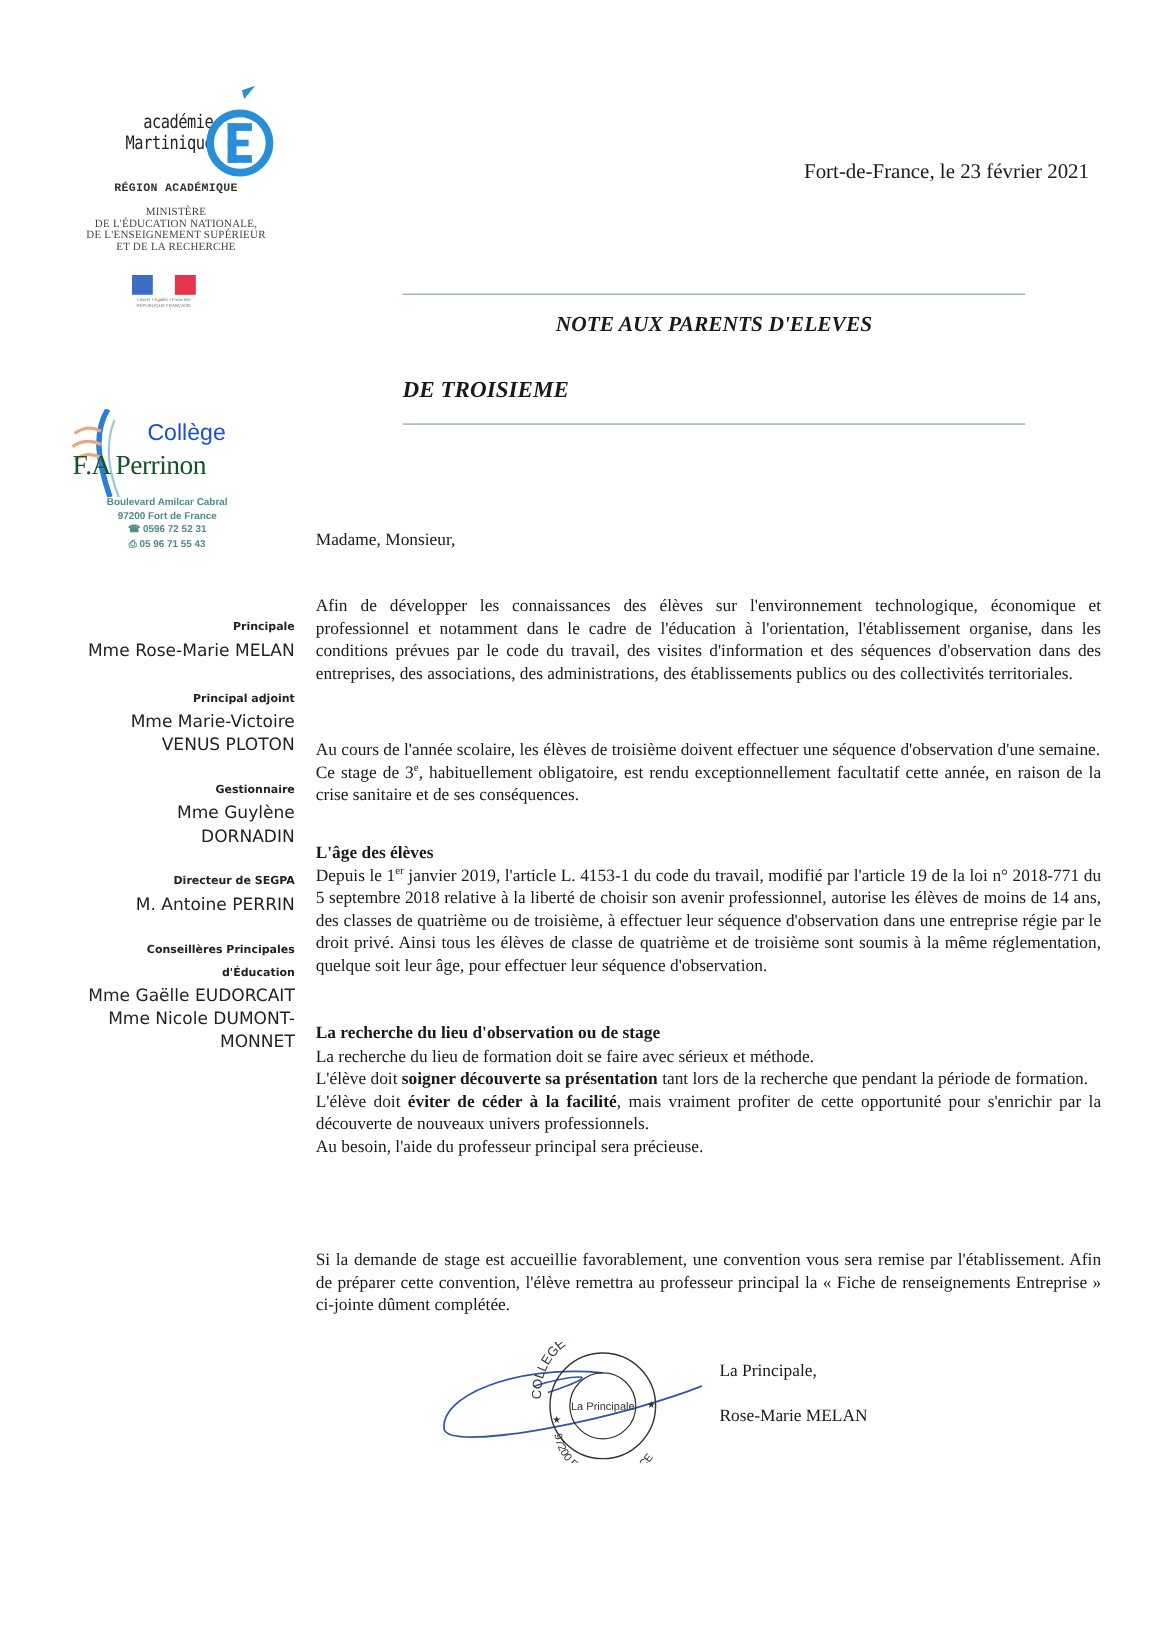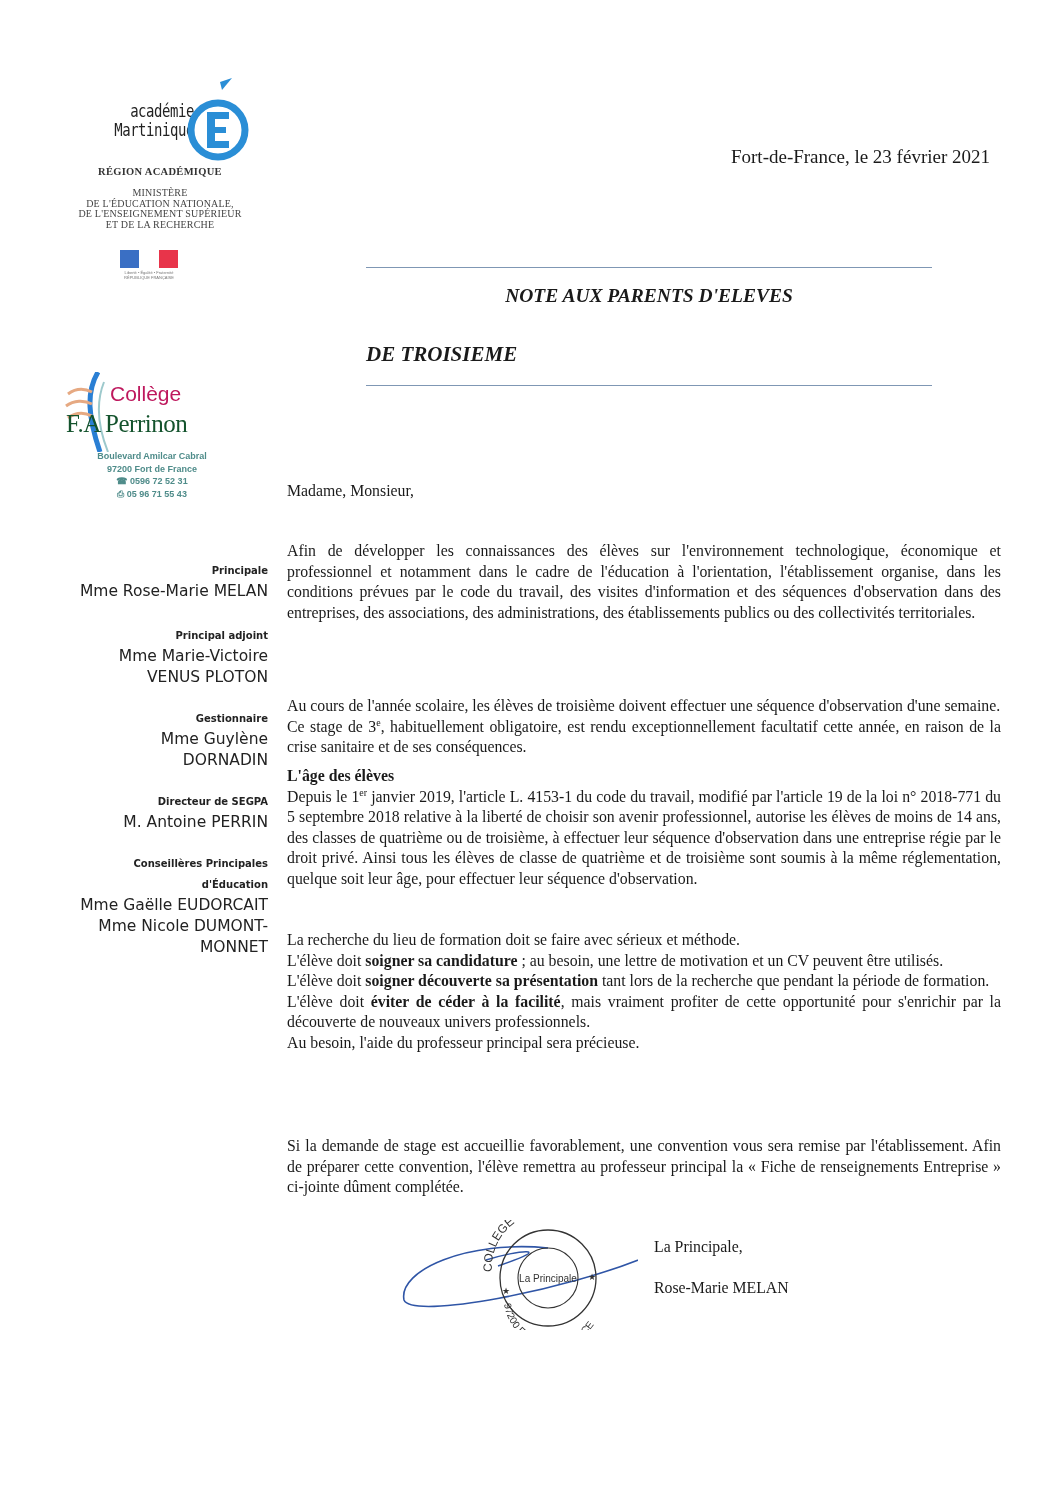--- a/index.html
+++ b/index.html
@@ -4,30 +4,30 @@
 <style>
   html, body { margin: 0; padding: 0; background: #ffffff; }
   body { width: 1058px; height: 1497px; position: relative; overflow: hidden; color: #1a1a1a; }
   .abs { position: absolute; }
 
   
   .acad-logo { left: 78px; top: 70px; width: 170px; height: 95px; }
   .acad-text { position: absolute; left: 8px; top: 32px; font-family: "DejaVu Sans Mono", monospace; font-size: 17px; line-height: 19px; color: #222; text-align: right; width: 108px; letter-spacing: -0.5px; transform: scaleX(0.82); transform-origin: right top; }
   .acad-e { position: absolute; left: 108px; top: 8px; }
 
-  .region { left: 40px; top: 166px; width: 240px; text-align: center; font-family: Liberation Serif, serif; font-size: 10.5px; font-weight: bold; letter-spacing: 0.3px; color: #333; }
+  .region { left: 40px; top: 166px; width: 240px; text-align: center; font-family: Liberation Mono, monospace; font-size: 10.5px; font-weight: bold; letter-spacing: 0.3px; color: #333; }
   .ministere { left: 40px; top: 188px; width: 240px; text-align: center; font-family: "Liberation Serif", serif; font-size: 10px; line-height: 10.5px; color: #444; letter-spacing: 0.2px; }
   .flag { left: 120px; top: 250px; width: 58px; height: 34px; }
   .flag-bars { display: flex; height: 18px; }
   .flag-bars div { flex: 1; }
   .flag-caption { font-family: "Liberation Sans", sans-serif; font-size: 4px; color: #777; text-align: center; margin-top: 2px; line-height: 5px; }
 
   .college-logo { left: 62px; top: 372px; width: 180px; height: 130px; }
   .college-swirl { position: absolute; left: 0; top: 0; }
-  .college-word { position: absolute; left: 32px; top: 10px; font-family: "Liberation Sans", sans-serif; font-size: 21px; color: #be185d; padding-left: 16px; }
+  .college-word { position: absolute; left: 56px; top: 10px; font-family: "Liberation Sans", sans-serif; font-size: 21px; color: #1d4ed8; padding-left: 16px; }
   .college-name { position: absolute; left: 4px; top: 38px; font-family: Liberation Serif, serif; font-size: 25px; color: #14532d; letter-spacing: -0.5px; white-space: nowrap; }
   .college-addr { position: absolute; left: 20px; top: 78px; width: 140px; text-align: center; font-family: "Liberation Sans", sans-serif; font-size: 9px; line-height: 12.5px; color: #4f8c8a; font-weight: bold; }
 
   
   .staff { left: 30px; top: 560px; width: 238px; text-align: right; font-family: "DejaVu Sans", sans-serif; color: #222; }
   .staff .group { margin-bottom: 20px; }
   .staff .role { font-weight: bold; font-size: 10px; line-height: 21px; }
   .staff .name { font-size: 15.5px; line-height: 21px; }
 
   
@@ -35,21 +35,21 @@
   .rule { height: 1px; background: #7f97b4; }
   .rule-top { left: 366px; top: 267px; width: 566px; }
   .rule-bottom { left: 366px; top: 385px; width: 566px; }
   .title1 { left: 366px; top: 285px; width: 566px; text-align: center; font-family: "Liberation Serif", serif; font-style: italic; font-weight: bold; font-size: 19.5px; }
   .title2 { left: 366px; top: 342px; width: 566px; text-align: left; font-family: Liberation Serif, serif; font-style: italic; font-weight: bold; font-size: 21px; }
 
   
   .body { left: 287px; width: 714px; font-family: "Liberation Serif", serif; font-size: 15.8px; line-height: 20.5px; text-align: justify; color: #1a1a1a; }
   .salutation { top: 481px; }
   .p1 { top: 541px; }
-  .p2 { top: 696px; }
+  .p2 { top: 672px; }
   .p3 { top: 766px; }
   .p4 { top: 930px; }
   .p5 { top: 1136px; }
   .body p { margin: 0; }
   .body .head { font-weight: bold; }
   .body b { font-weight: bold; }
   .body sup { font-size: 10px; line-height: 0; }
 
   
   .stamp { left: 398px; top: 1220px; width: 240px; height: 110px; }
@@ -156,22 +156,22 @@
   <p>Au cours de l'année scolaire, les élèves de troisième doivent effectuer une séquence d'observation d'une semaine.</p>
   <p><span>Ce stage de 3</span><sup>e</sup><span>, habituellement obligatoire, est rendu exceptionnellement facultatif cette année, en raison de la crise sanitaire et de ses conséquences.</span></p>
 </div>
 
 <div class="abs body p3">
   <p class="head">L'âge des élèves</p>
   <p><span>Depuis le 1</span><sup>er</sup><span> janvier 2019, l'article L. 4153-1 du code du travail, modifié par l'article 19 de la loi n° 2018-771 du 5 septembre 2018 relative à la liberté de choisir son avenir professionnel, autorise les élèves de moins de 14 ans, des classes de quatrième ou de troisième, à effectuer leur séquence d'observation dans une entreprise régie par le droit privé. Ainsi tous les élèves de classe de quatrième et de troisième sont soumis à la même réglementation, quelque soit leur âge, pour effectuer leur séquence d'observation.</span></p>
 </div>
 
 <div class="abs body p4">
+  <p class="head">La recherche du lieu d'observation ou de stage</p>
   <p>La recherche du lieu de formation doit se faire avec sérieux et méthode.</p>
-  <p><span>L'élève doit </span><b>soigner sa candidature</b><span> ; au besoin, une lettre de motivation et un CV peuvent être utilisés.</span></p>
   <p><span>L'élève doit </span><b>soigner découverte sa présentation</b><span> tant lors de la recherche que pendant la période de formation.</span></p>
   <p><span>L'élève doit </span><b>éviter de céder à la facilité</b><span>, mais vraiment profiter de cette opportunité pour s'enrichir par la découverte de nouveaux univers professionnels.</span></p>
   <p>Au besoin, l'aide du professeur principal sera précieuse.</p>
 </div>
 
 <div class="abs body p5">
   <p>Si la demande de stage est accueillie favorablement, une convention vous sera remise par l'établissement. Afin de préparer cette convention, l'élève remettra au professeur principal la « Fiche de renseignements Entreprise » ci-jointe dûment complétée.</p>
 </div>
 
 <svg class="abs stamp" viewBox="0 0 240 110">

